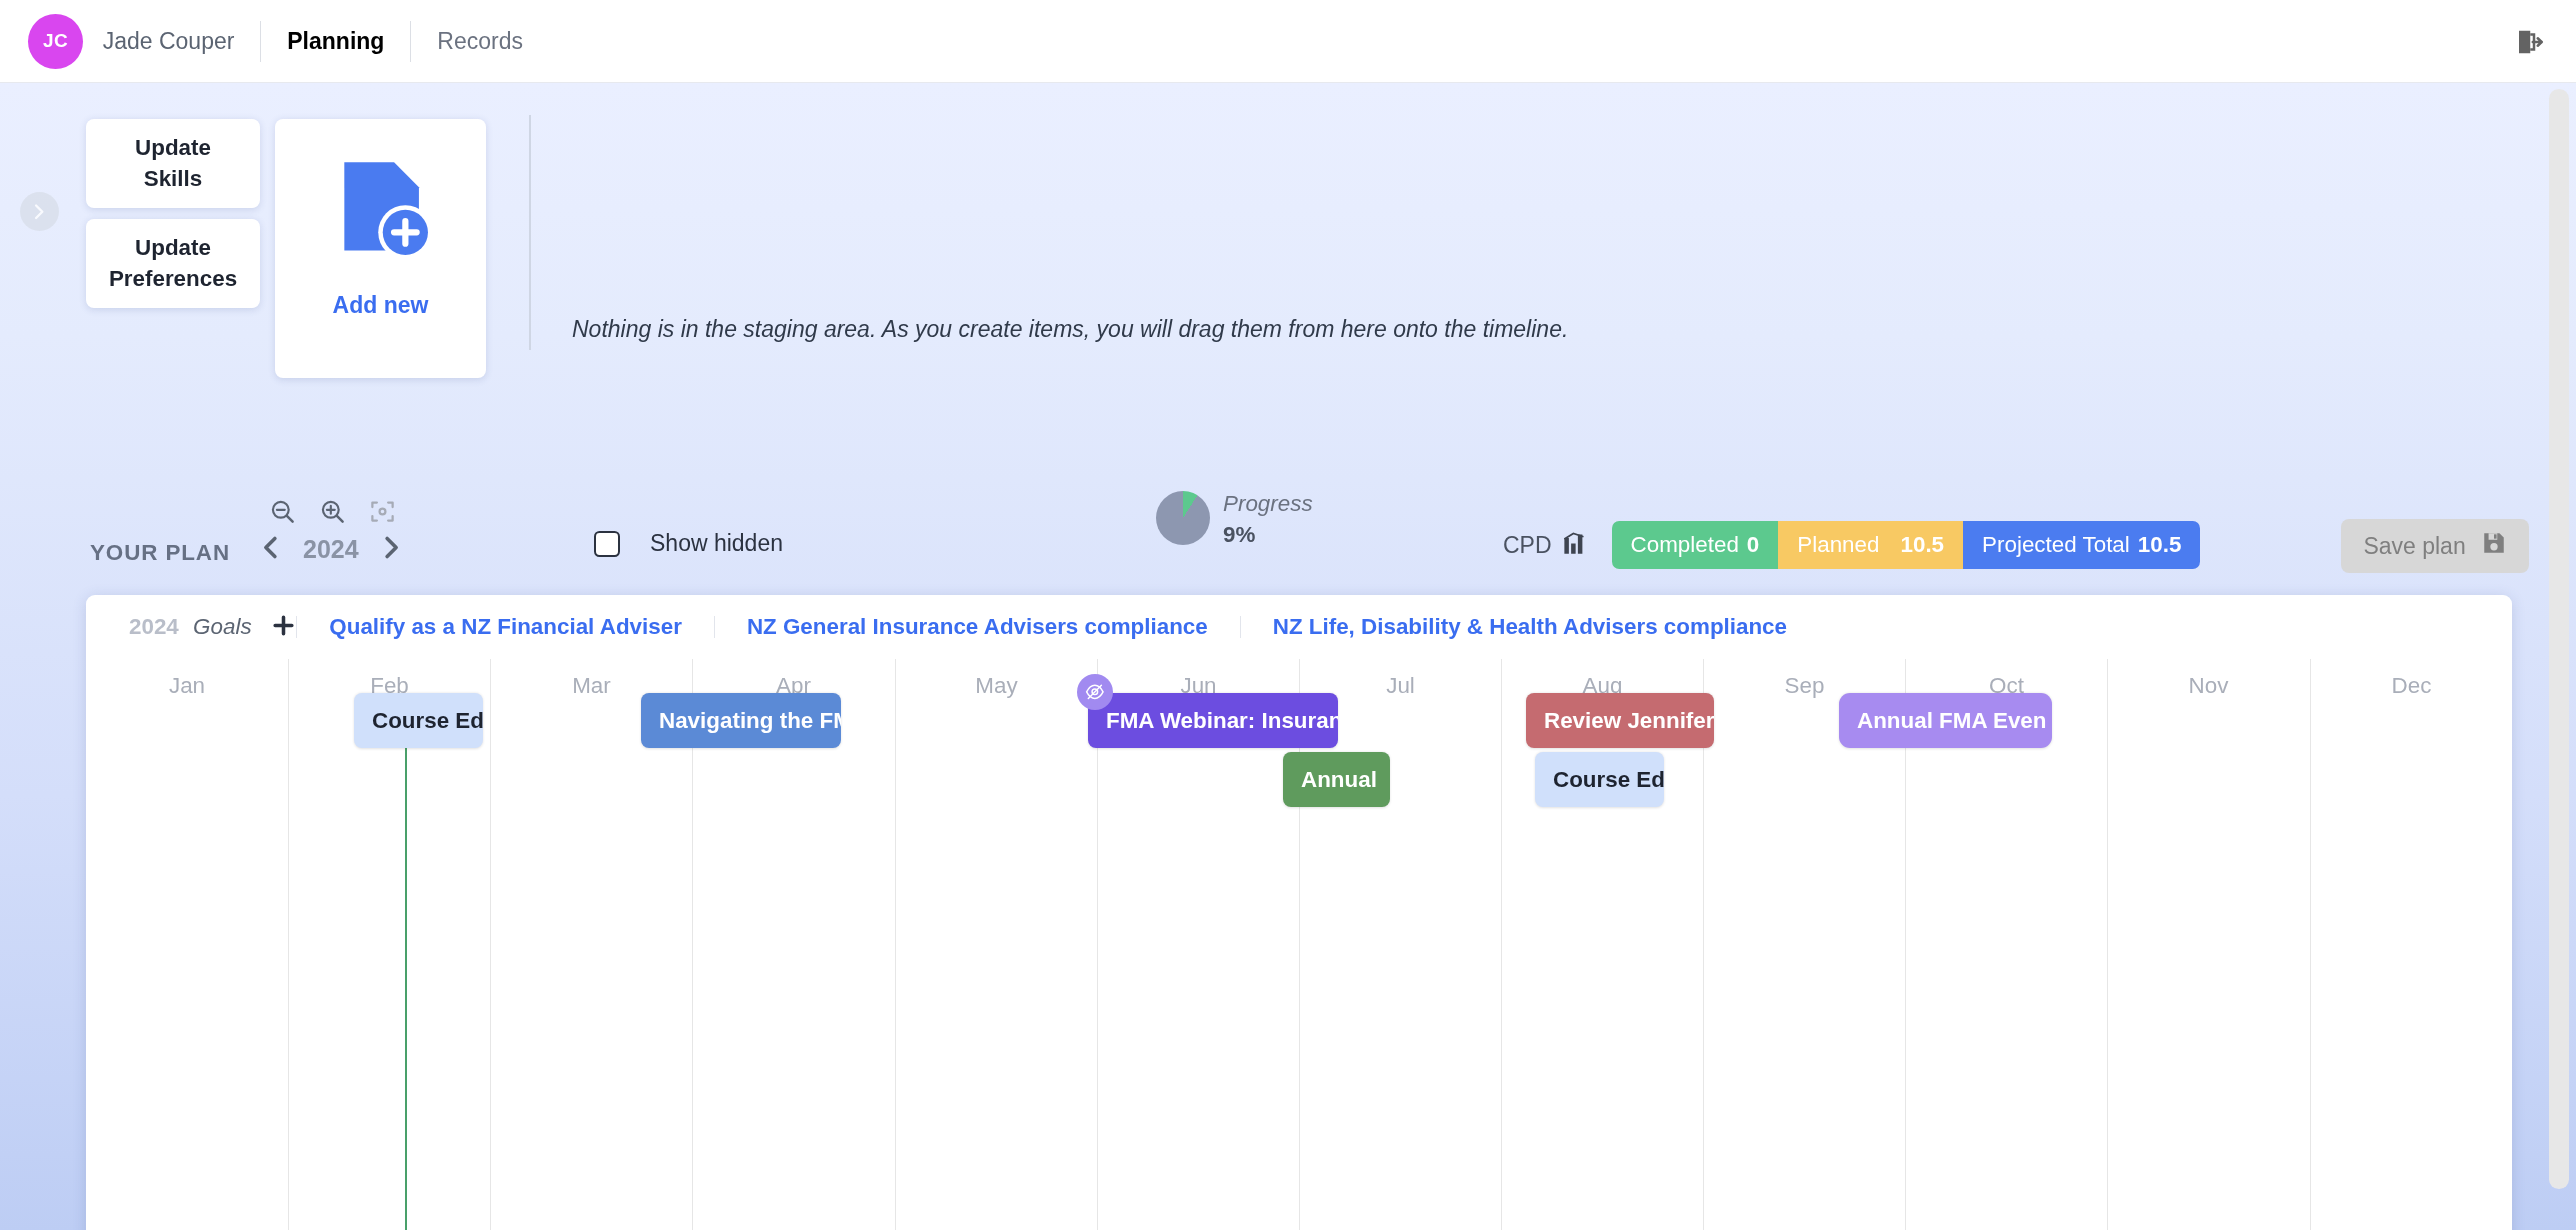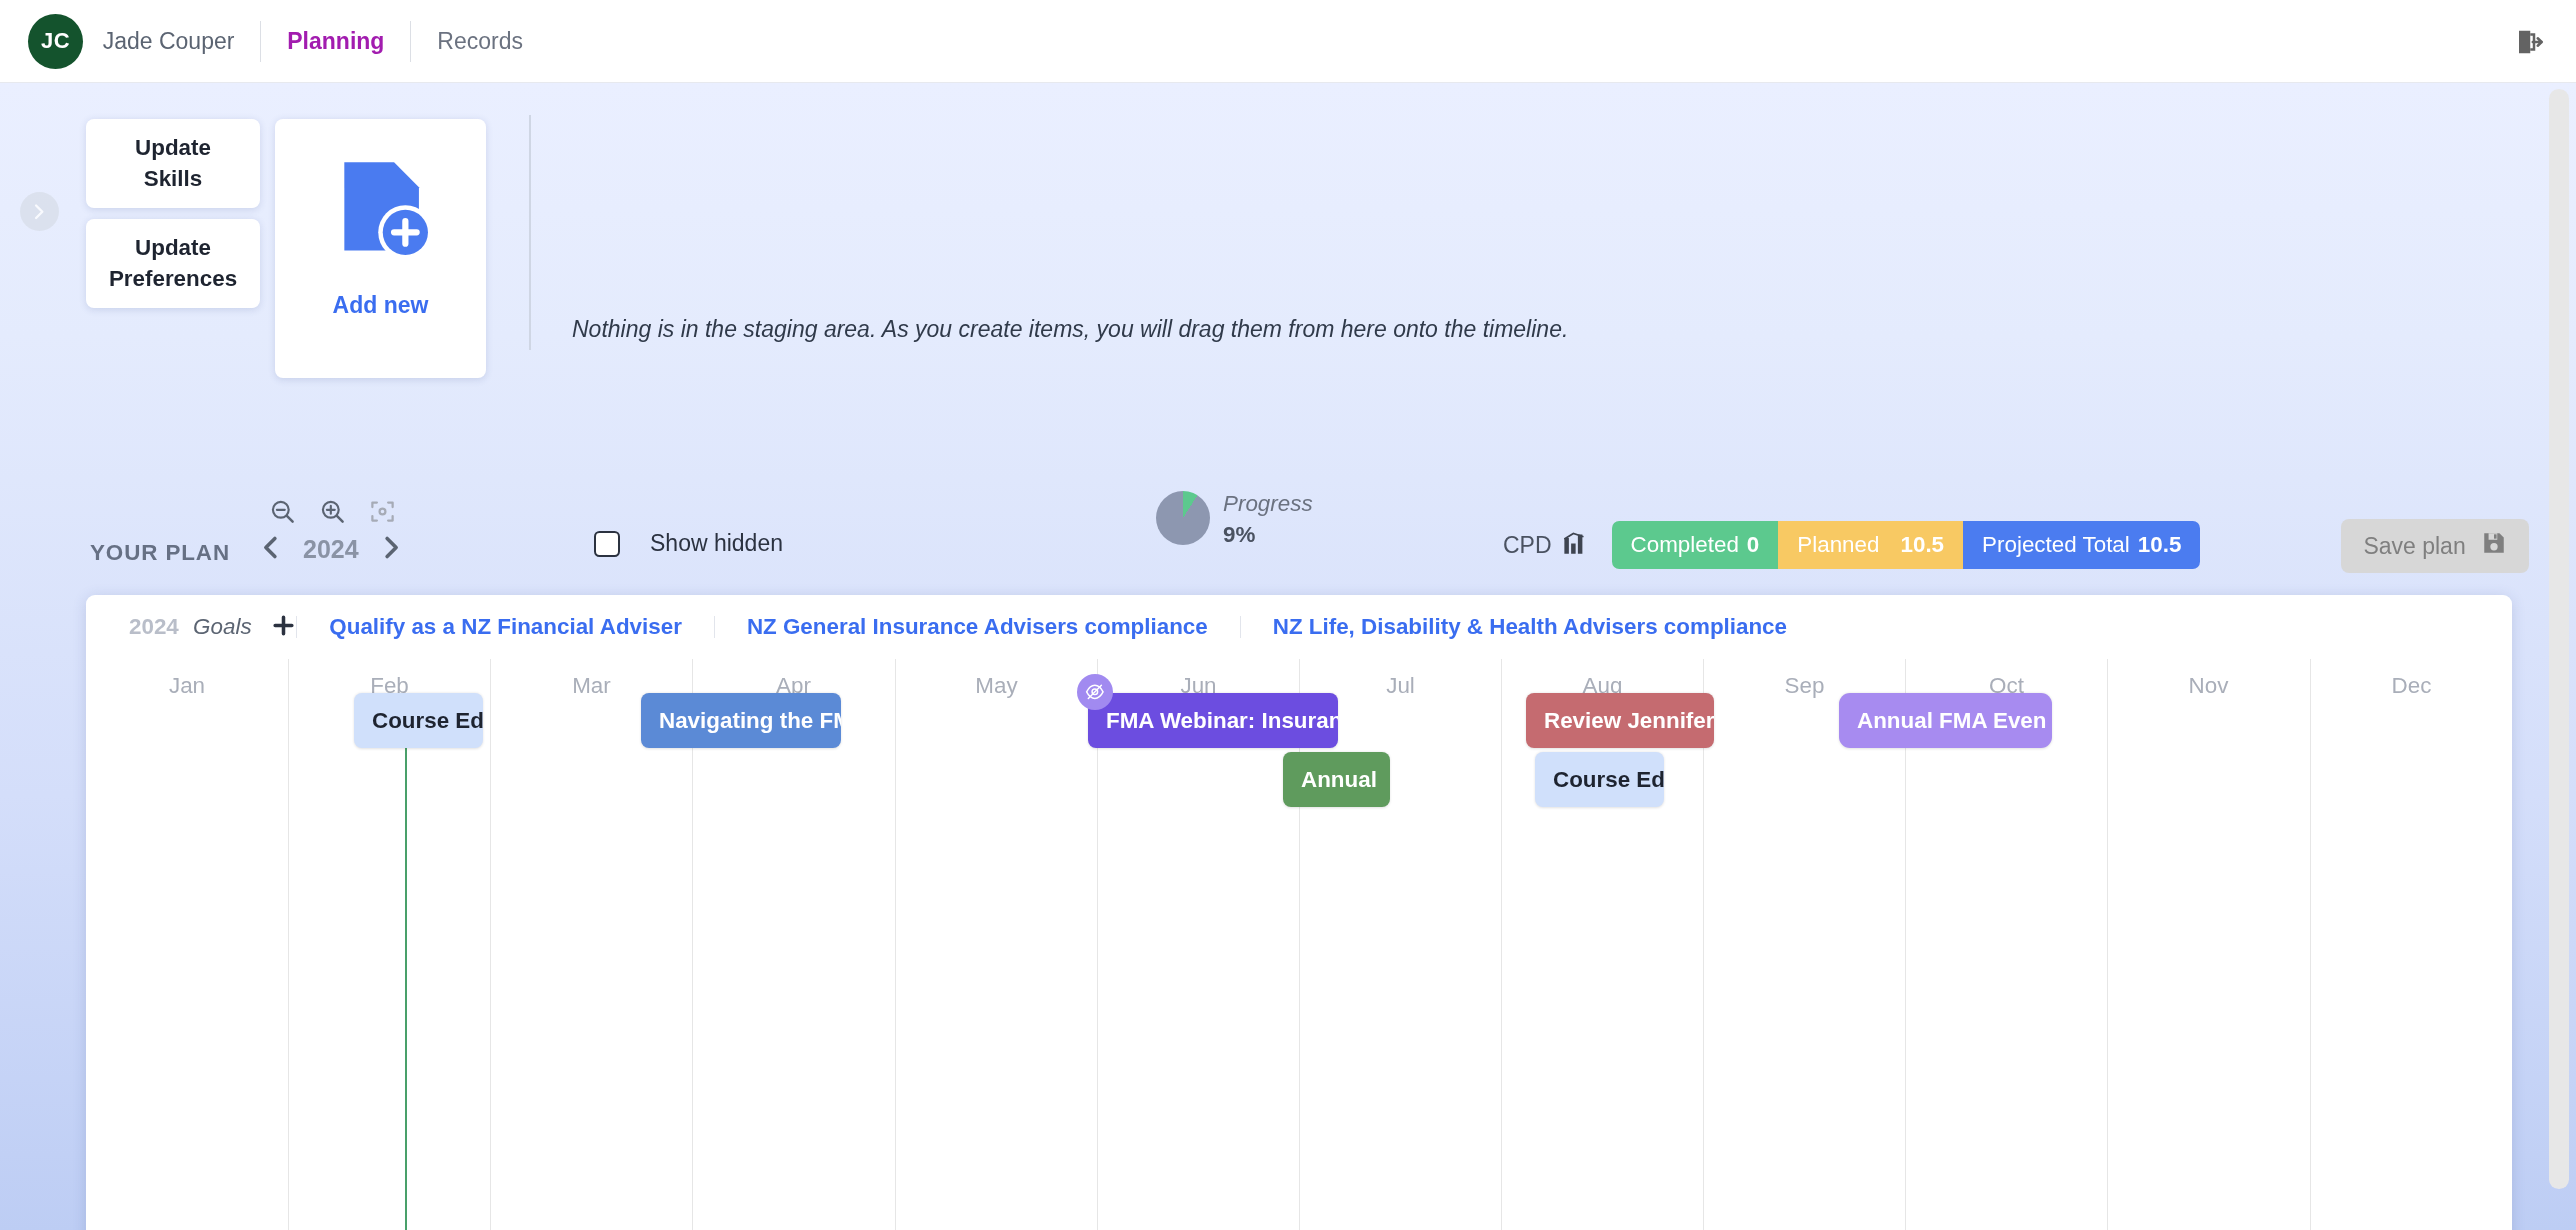--- a/index.html
+++ b/index.html
@@ -12,32 +12,32 @@
 
   
   .topbar {
     position: absolute; left: 0; top: 0; width: 2576px; height: 83px;
     background: #ffffff;
     border-bottom: 0.9px solid #e7e9ee;
     display: flex; align-items: center;
   }
   .avatar {
     width: 55px; height: 55px; border-radius: 50%;
-    background: #14532d; color: #fff;
+    background: #d946ef; color: #fff;
     display: flex; align-items: center; justify-content: center;
-    font-size: 22px; font-weight: 700; letter-spacing: 0.4px;
+    font-size: 19px; font-weight: 700; letter-spacing: 0.4px;
     margin-left: 28px;
   }
   .username {
     margin-left: 19.7px; font-size: 23px; color: #5b6472; font-weight: 400;
     white-space: nowrap;
   }
   .navsep { width: 0.9px; height: 41px; background: #dcdfe5; margin: 0 26px; }
   .navitem { font-size: 23px; color: #6b7280; white-space: nowrap; cursor: pointer; }
-  .navitem.active { color: #a21caf; font-weight: 700; }
+  .navitem.active { color: #000000; font-weight: 700; }
   .logout-icon { position: absolute; right: 32px; top: 27px; width: 30px; height: 30px; cursor: pointer; }
 
   
   .page {
     position: absolute; left: 0; top: 83px; width: 2576px; height: 1148px;
     background: linear-gradient(180deg, #eaefff 0%, #e4ebfd 22%, #d4defa 62%, #bdcdf4 100%);
   }
 
   
   .staging {

